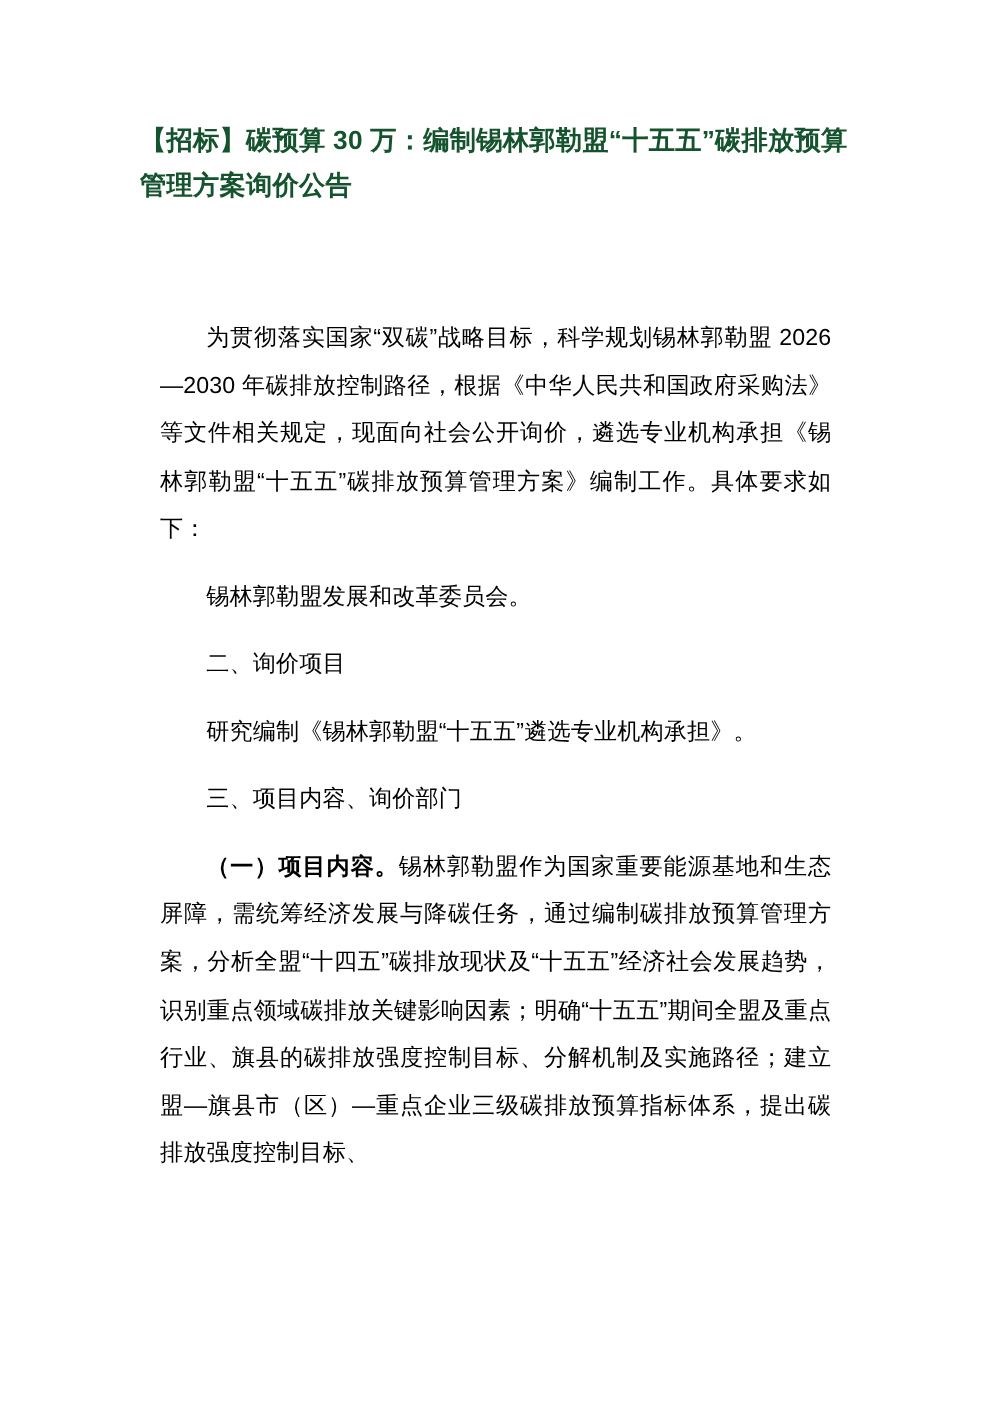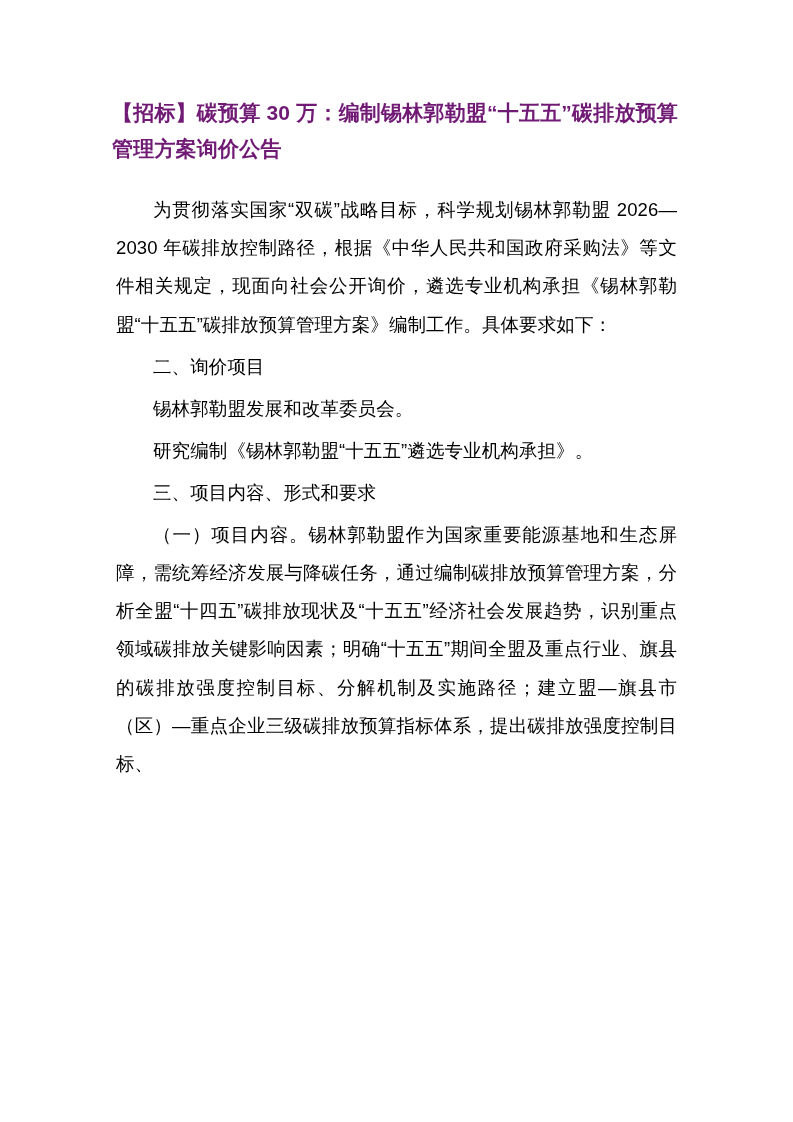--- a/index.html
+++ b/index.html
@@ -21,59 +21,59 @@
     box-sizing: border-box;
     padding: 95px 112px 60px 112px;
     background: #ffffff;
   }
   .doc-title {
     font-size: 21px;
     font-weight: bold;
     line-height: 1.72;
     letter-spacing: 0.2px;
     text-align: left;
-    margin: 0 0 24px 0;
-    color: #701a75;
+    margin: 0 0 84px 0;
+    color: #14532d;
   }
   .body-block {
     font-size: 18.5px;
     line-height: 2.06;
     letter-spacing: 0.1px;
     text-align: justify;
     text-justify: inter-ideograph;
   }
   .para {
-    margin: 4px;
+    margin: 16px;
     text-indent: 0;
   }
   .para.indent2 {
     text-indent: 2em;
   }
   .para b {
-    font-weight: normal;
+    font-weight: bold;
   }
 </style>
 </head>
 <body>
 
 <div class="page">
 
   <h1 class="doc-title">【招标】碳预算 30 万：编制锡林郭勒盟“十五五”碳排放预算管理方案询价公告</h1>
 
   <div class="body-block">
 
     <p class="para indent2">为贯彻落实国家“双碳”战略目标，科学规划锡林郭勒盟 2026—2030 年碳排放控制路径，根据《中华人民共和国政府采购法》等文件相关规定，现面向社会公开询价，遴选专业机构承担《锡林郭勒盟“十五五”碳排放预算管理方案》编制工作。具体要求如下：</p>
 
 
+    <p class="para indent2">锡林郭勒盟发展和改革委员会。</p>
+
     <p class="para indent2">二、询价项目</p>
-
-    <p class="para indent2">锡林郭勒盟发展和改革委员会。</p>
 
     <p class="para indent2">研究编制《锡林郭勒盟“十五五”遴选专业机构承担》。</p>
 
 
 
-    <p class="para indent2">三、项目内容、形式和要求</p>
+    <p class="para indent2">三、项目内容、询价部门</p>
 
     <p class="para indent2"><b>（一）项目内容。</b><span>锡林郭勒盟作为国家重要能源基地和生态屏障，需统筹经济发展与降碳任务，通过编制碳排放预算管理方案，分析全盟“十四五”碳排放现状及“十五五”经济社会发展趋势，识别重点领域碳排放关键影响因素；明确“十五五”期间全盟及重点行业、旗县的碳排放强度控制目标、分解机制及实施路径；建立盟—旗县市（区）—重点企业三级碳排放预算指标体系，提出碳排放强度控制目标、</span></p>
 
   </div>
 </div>
 
 </body></html>

